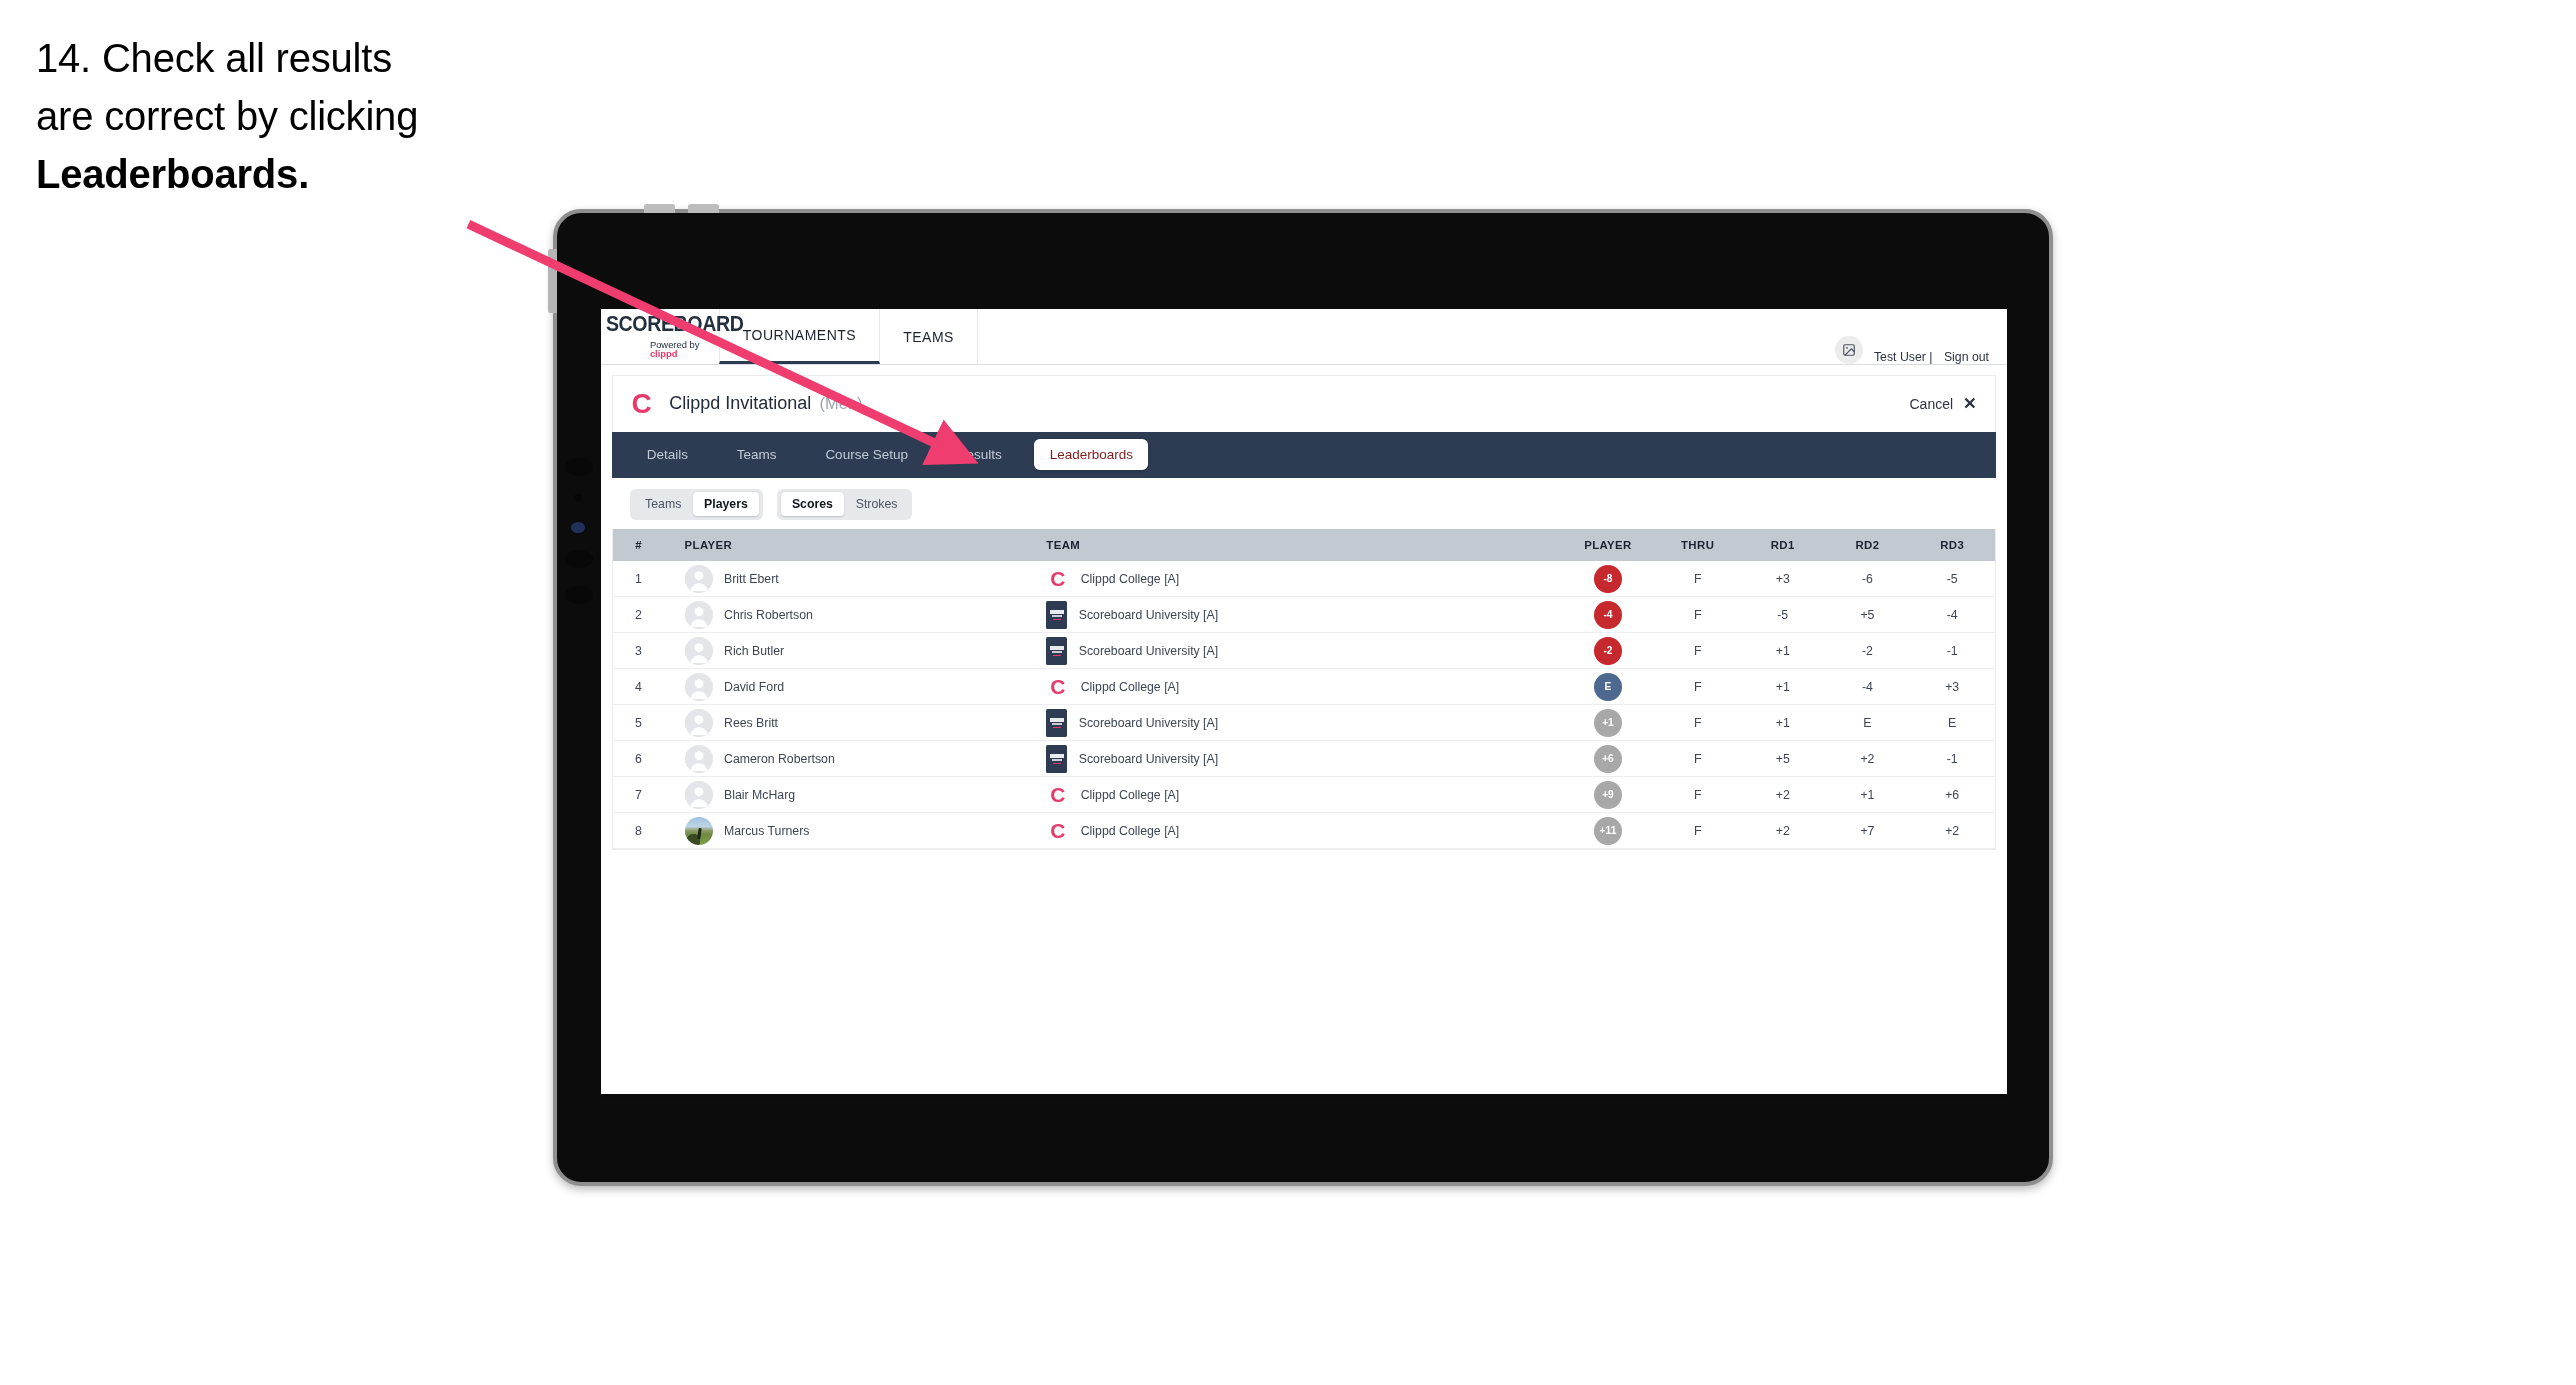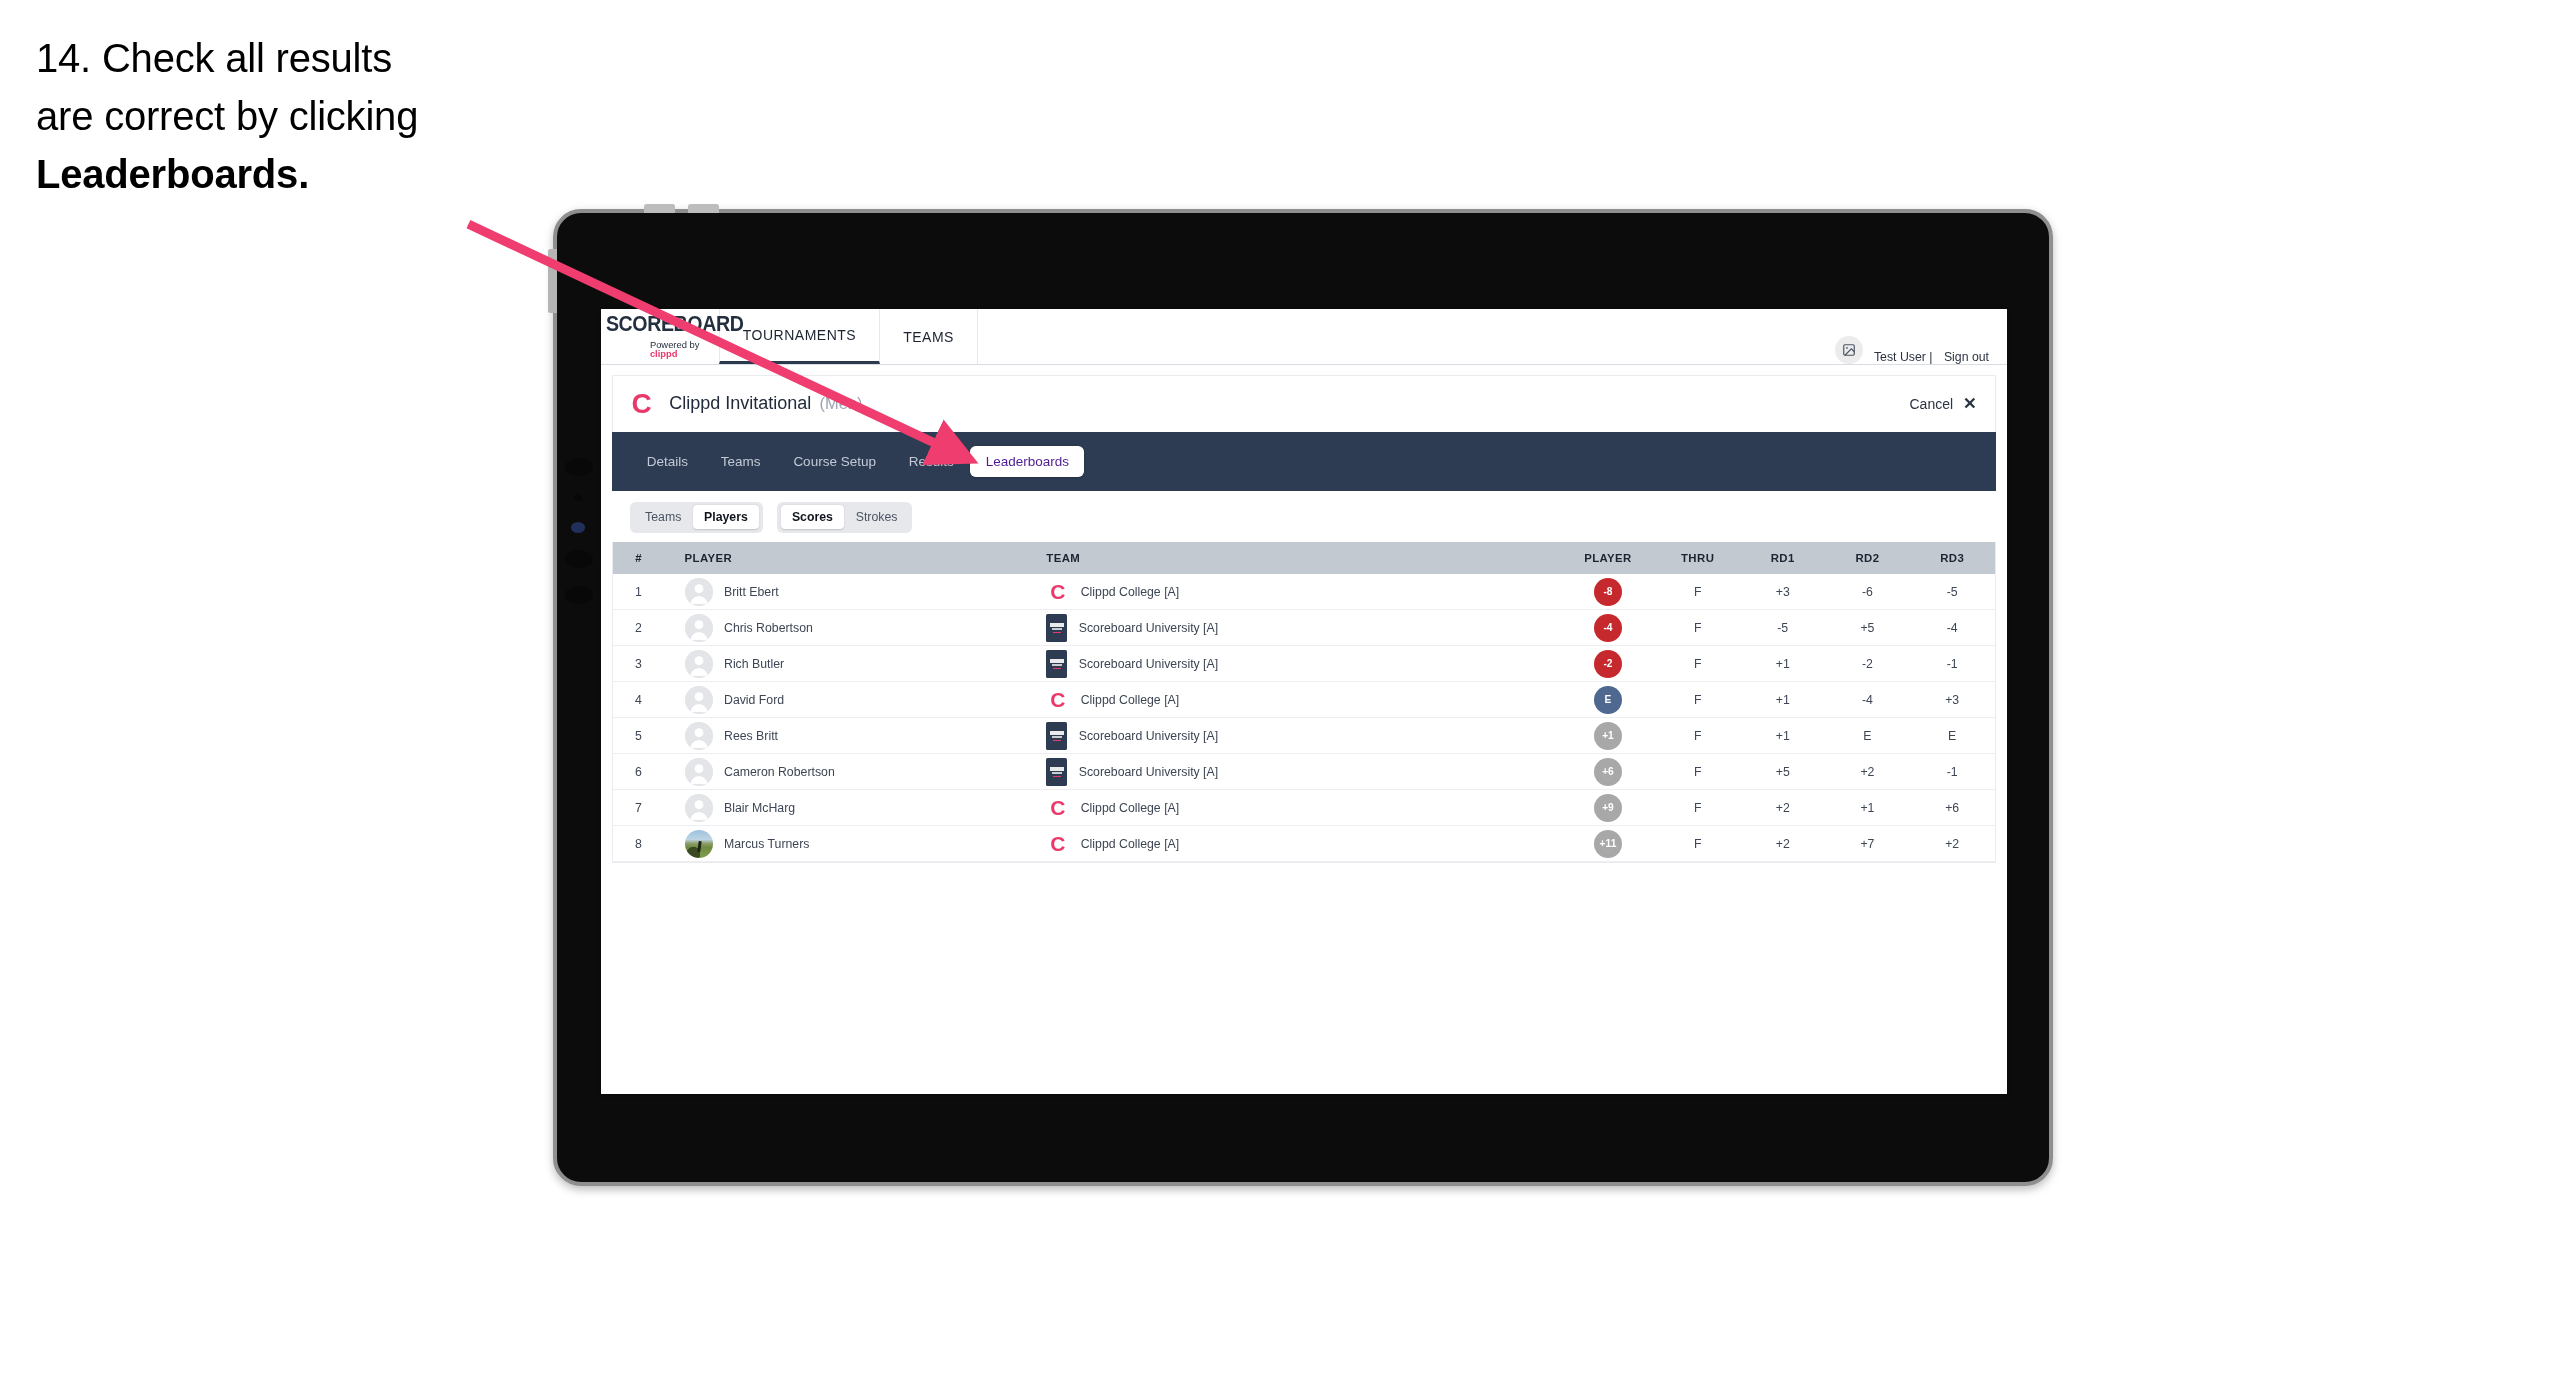--- a/index.html
+++ b/index.html
@@ -89,25 +89,25 @@
            padding: 0 18px; box-shadow: 0 0.8px 1.6px rgba(0,0,0,0.05); }
   .tlogo { font-size: 28px; font-weight: 800; color: #e8396a; line-height: 1;
            width: 33px; }
   .tname { font-size: 18px; color: #212b3a; margin-left: 4.9px; }
   .tgender { font-size: 16.4px; color: #9aa3b0; margin-left: 8.2px; }
   .cancel { margin-left:auto; display:flex; align-items:center; gap: 9.8px;
             font-size: 14px; color: #2b3442; }
   .cancel-x { font-size: 16.4px; font-weight: 600; }
 
   
-  .tabstrip { margin: 0 11.4px; background: #2d3c53; height: 59px;
-              display:flex; align-items:center; padding: 0 18px; gap: 0; }
+  .tabstrip { margin: 0 11.4px; background: #2d3c53; height: 46px;
+              display:flex; align-items:center; padding: 0 18px; gap: 16px; }
   .tab { font-size: 13.5px; color: #c3cad6; padding: 0 16.4px; height: 46px;
          display:flex; align-items:center; }
-  .tab.selected { background: #ffffff; color: #4c1d95; border-radius: 5.7px;
+  .tab.selected { background: #ffffff; color: #7f1d1d; border-radius: 5.7px;
                   height: 31px; padding: 0 15.5px; font-weight: 400;
                   box-shadow: 0 0.8px 2.5px rgba(0,0,0,0.2); }
 
   
   .filters { margin: 0 11.4px; background:#fff; display:flex; align-items:center;
              gap: 14.7px; padding: 11.4px 18px 9.8px 18px; }
   .seg { display:flex; background:#e6e8ec; border-radius: 5.7px; padding: 3.3px; }
   .seg-btn { font-size: 12.3px; color: #4b5463; padding: 4.9px 11.4px; border-radius: 4.1px; }
   .seg-btn.on { background:#fff; color:#10151d; font-weight: 700;
                 box-shadow: 0 0.8px 1.6px rgba(0,0,0,0.16); }

